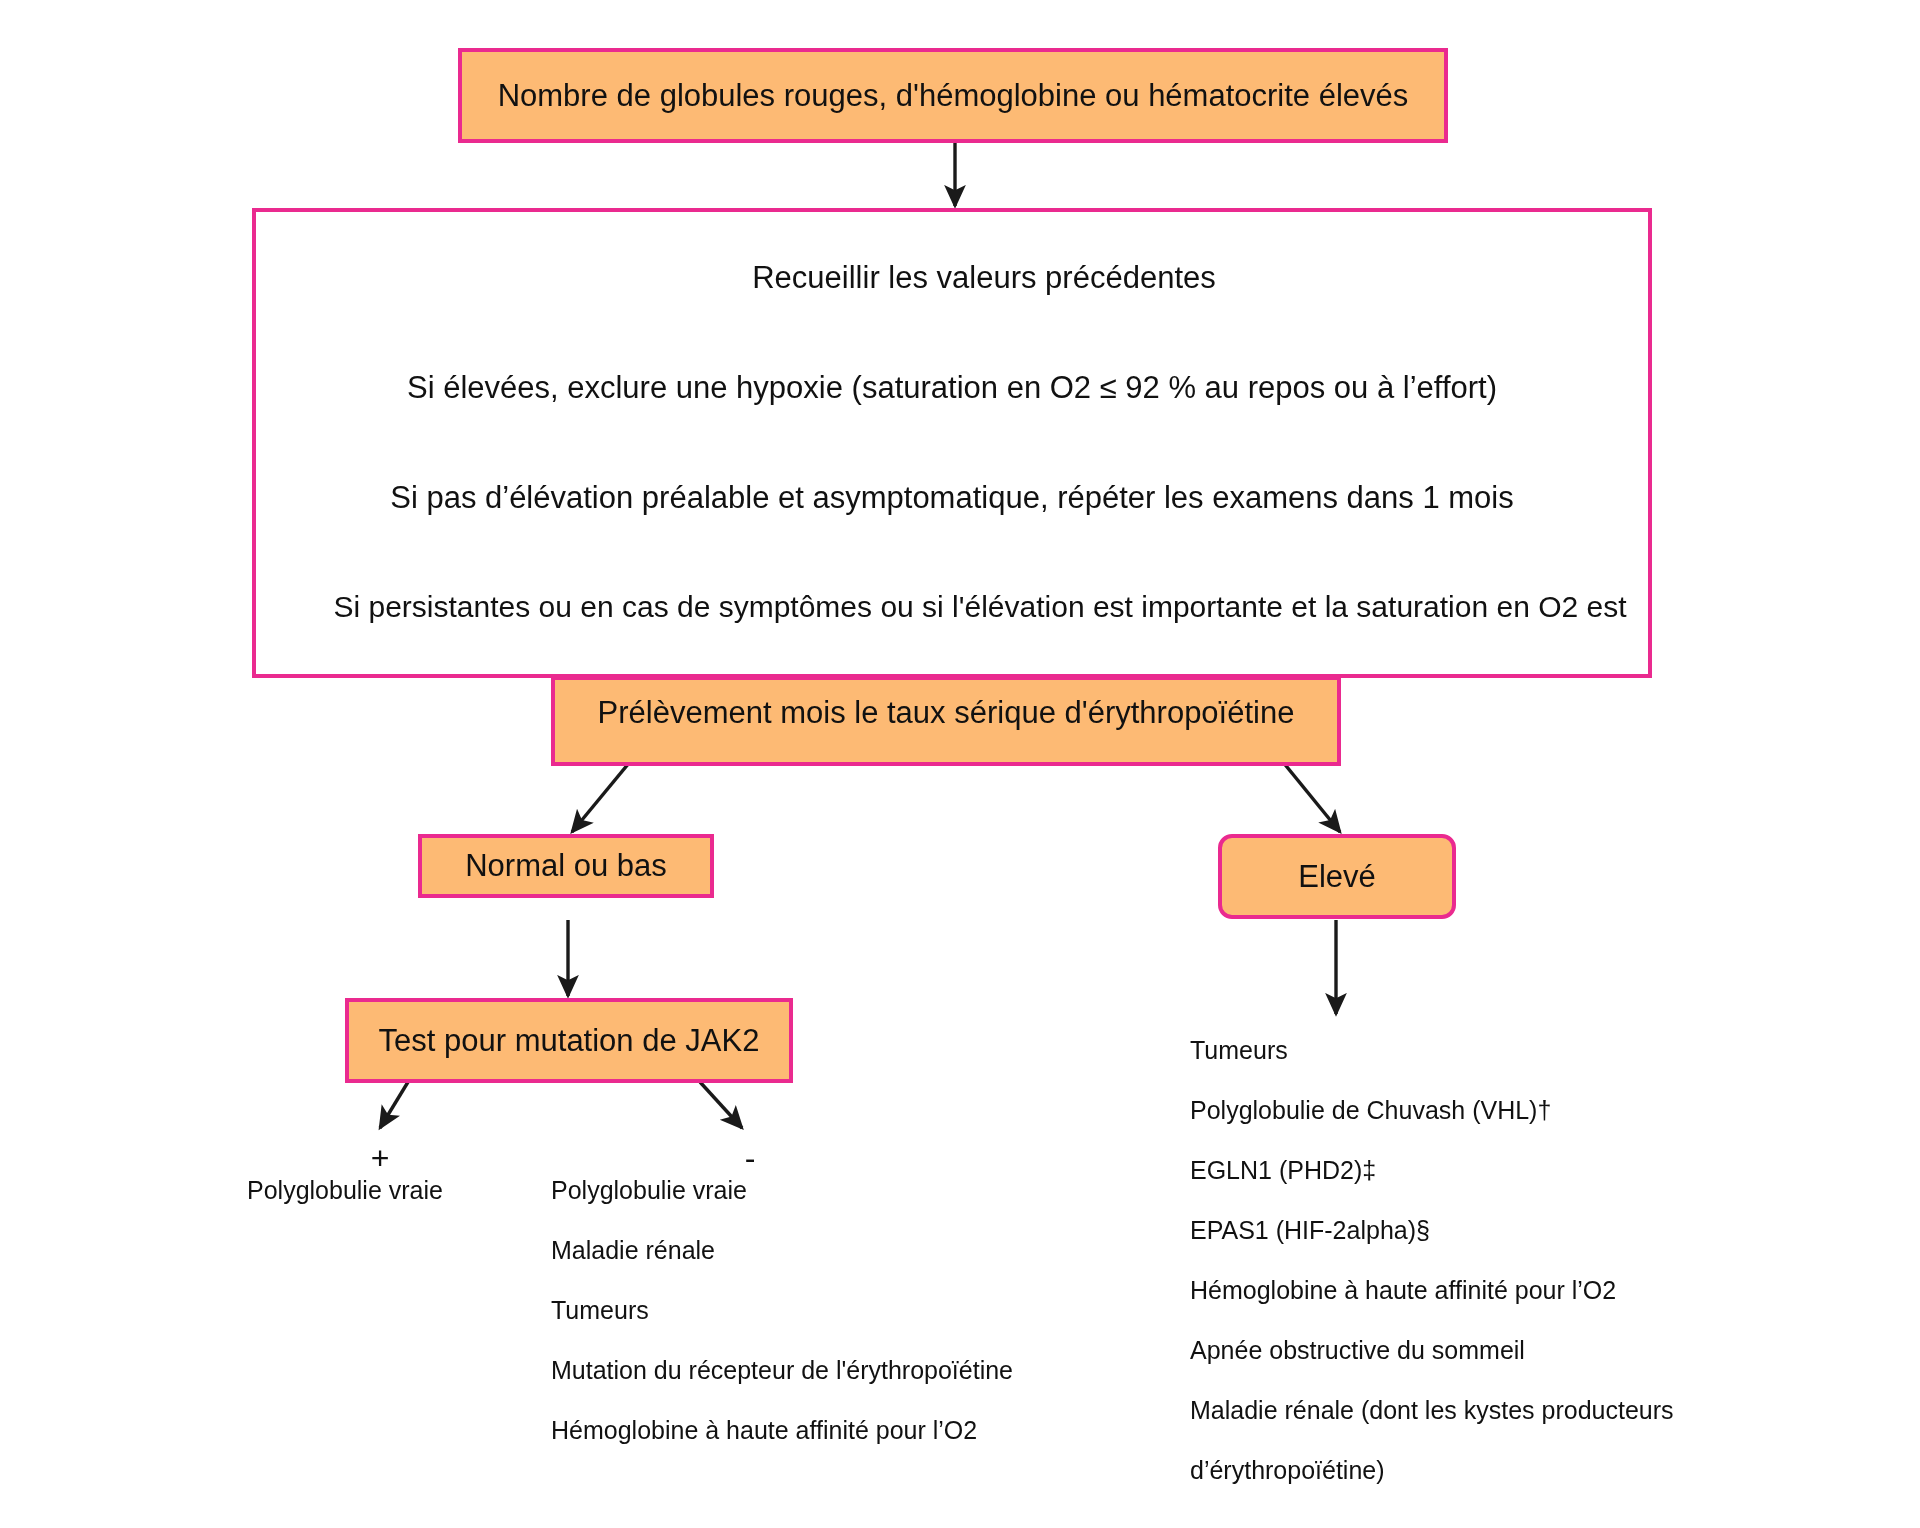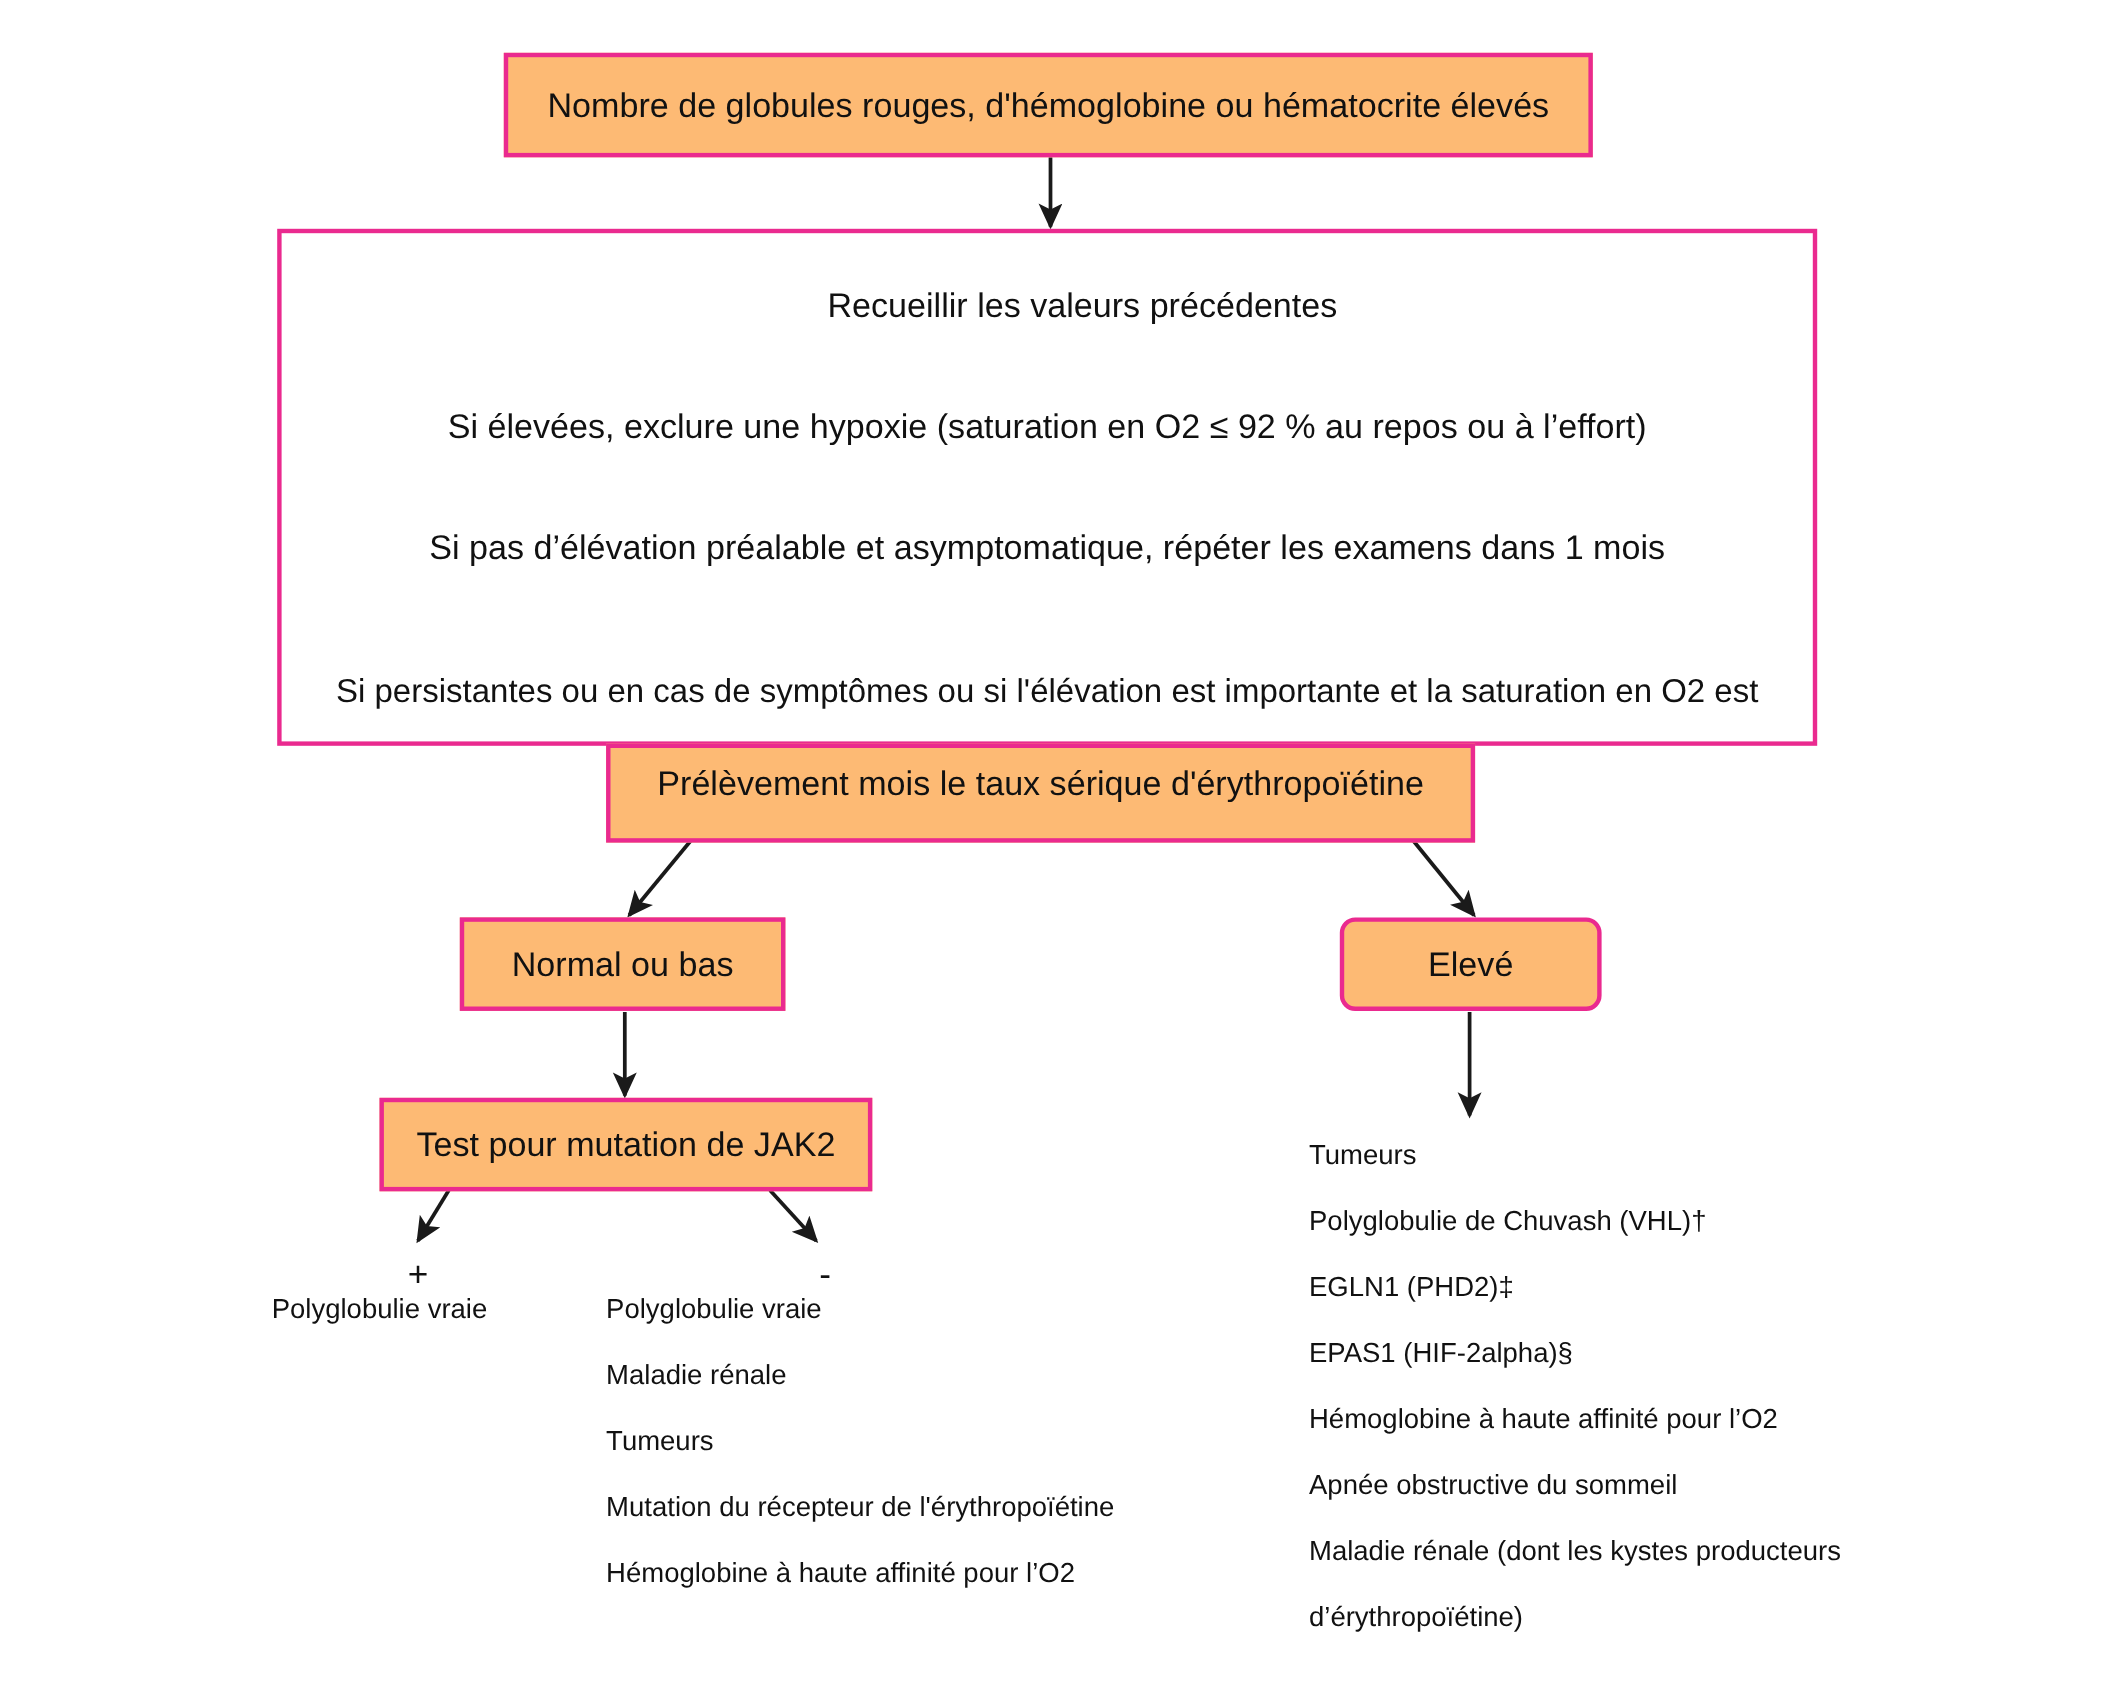--- a/index.html
+++ b/index.html
@@ -106,28 +106,28 @@
   </svg>
 
   <div class="box" style="left:458px; top:48px; width:990px; height:95px;">
     <span class="box-label">Nombre de globules rouges, d'hémoglobine ou hématocrite élevés</span>
   </div>
 
   <div class="stack-box" style="left:252px; top:208px; width:1400px; height:470px;">
     <div class="stack-line" style="top:48px;padding-left:32px;">Recueillir les valeurs précédentes</div>
     <div class="stack-line" style="top:158px;">Si élevées, exclure une hypoxie (saturation en O2 ≤ 92 % au repos ou à l’effort)</div>
     <div class="stack-line" style="top:268px;">Si pas d’élévation préalable et asymptomatique, répéter les examens dans 1 mois</div>
-    <div class="stack-line" style="top:400px; font-size:30px;">Si persistantes ou en cas de symptômes ou si l'élévation est importante et la saturation en O2 est</div>
+    <div class="stack-line" style="top:378px; font-size:30px;margin-left:28px;">Si persistantes ou en cas de symptômes ou si l'élévation est importante et la saturation en O2 est</div>
   </div>
 
   <div class="box" style="left:551px; top:676px; width:790px; height:90px;">
     <span class="box-label" style="position:relative; top:-8px;">Prélèvement mois le taux sérique d'érythropoïétine</span>
   </div>
 
-  <div class="box" style="left:418px; top:834px; width:296px; height:85px;">
+  <div class="box" style="left:418px; top:834px; width:296px; height:64px;">
     <span class="box-label">Normal ou bas</span>
   </div>
 
   <div class="box" style="left:1218px; top:834px; width:238px; height:85px;border-radius:14px;">
     <span class="box-label">Elevé</span>
   </div>
 
   <div class="box" style="left:345px; top:998px; width:448px; height:85px;">
     <span class="box-label">Test pour mutation de JAK2</span>
   </div>

